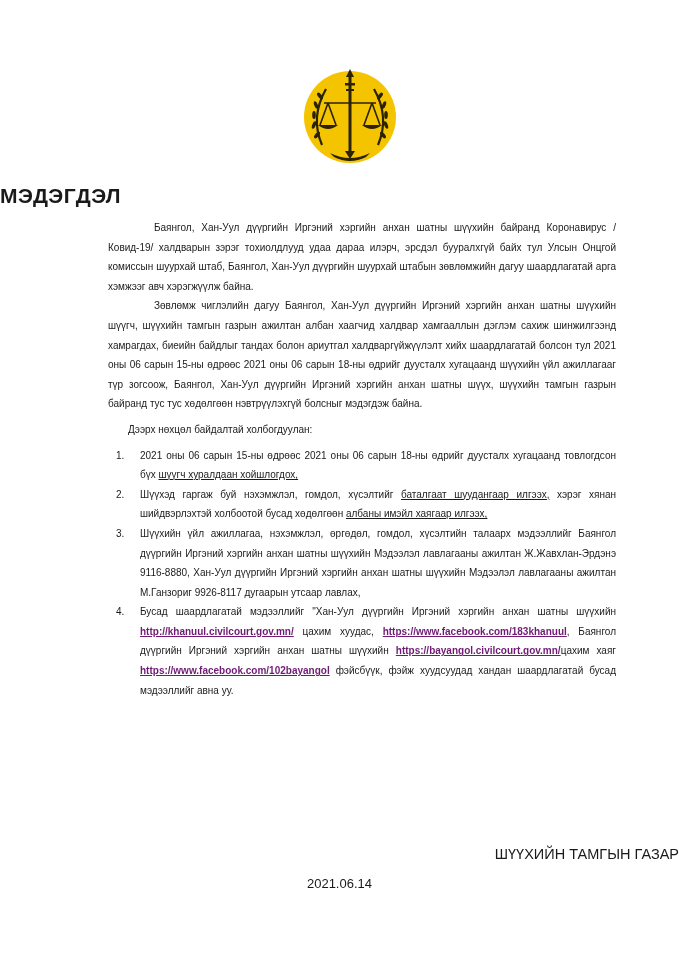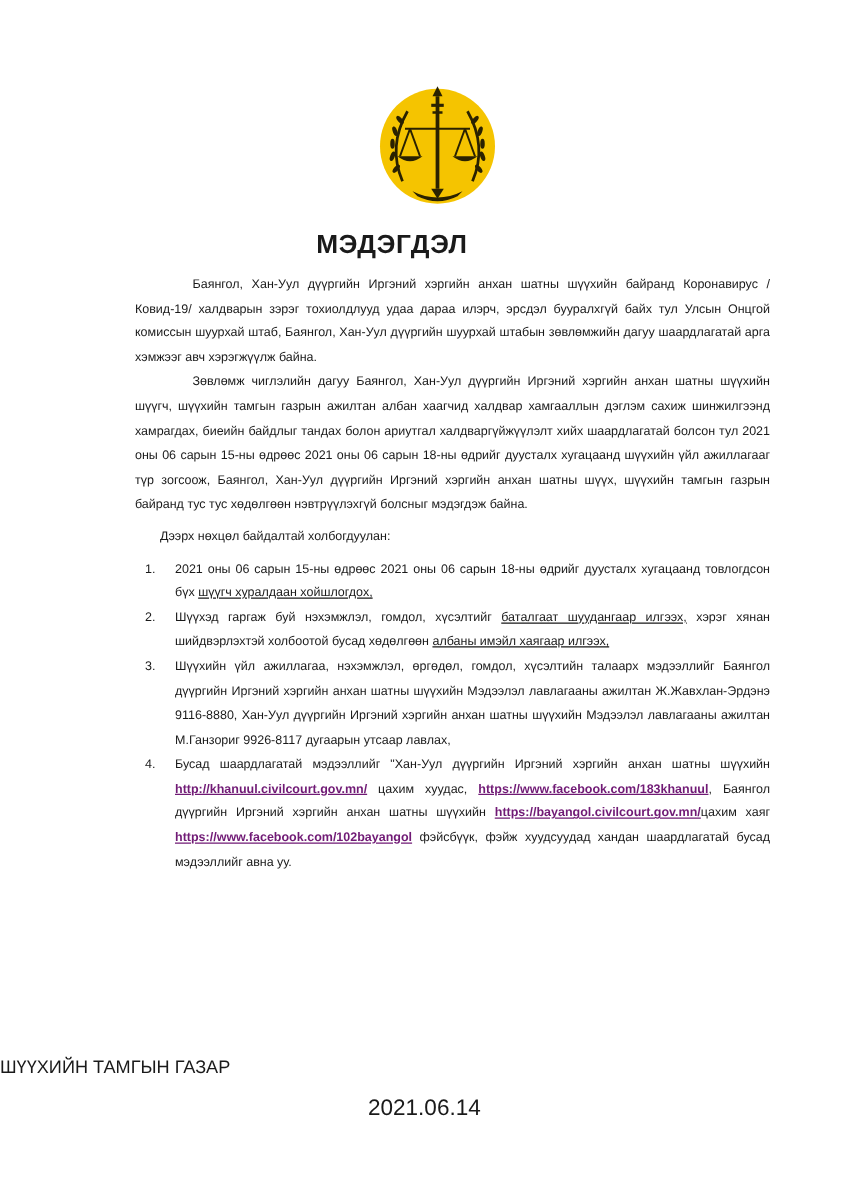--- a/index.html
+++ b/index.html
@@ -1,32 +1,32 @@
 <!DOCTYPE html>
 <html><head>
 <meta charset="utf-8">
 <style>
   html, body { margin: 0; padding: 0; background: #ffffff; }
   body { width: 679px; height: 960px; position: relative; overflow: hidden;
          font-family: "Liberation Sans", sans-serif; color: #1a1a1a; }
   .logo { position: absolute; left: 300px; top: 55px; width: 100px; height: 125px; }
-  .title { position: absolute; left: 0; width: 579px; top: 184px; text-align: center;
-           font-weight: bold; font-size: 21px; letter-spacing: 0.5px; padding-left: 24px; }
+  .title { position: absolute; left: 0; width: 579px; top: 184px; text-align: left;
+           font-weight: bold; font-size: 21px; letter-spacing: 0.5px; }
   .body { position: absolute; left: 108px; width: 508px; top: 218px;
           font-size: 10px; line-height: 19.6px; }
   .para { text-align: justify; text-indent: 46px; margin: 0; }
   .lead { margin: 6px; padding-left: 14px; }
   ol { margin: 0; padding: 0 0 0 32px; list-style: none; }
   ol li { position: relative; text-align: justify; margin: 0; }
   ol li .num { position: absolute; left: -24px; }
   .u { text-decoration: underline; }
   a.link { color: #701a75; font-weight: bold; text-decoration: underline; }
   .closing { text-align: justify; text-indent: 46px; margin: 0; padding-left: 32px; text-indent: 32px; }
-  .sign { position: absolute; left: 0; width: 679px; top: 846px; text-align: left; font-size: 14.5px; }
-  .date { position: absolute; left: 0; width: 679px; top: 876px; text-align: center; font-size: 18px; }
+  .sign { position: absolute; left: 0; width: 679px; top: 846px; text-align: right; font-size: 14.5px; }
+  .date { position: absolute; left: 0; width: 679px; top: 876px; text-align: center; font-size: 13px; }
 </style>
 </head>
 <body>
 
 <div class="logo">
   <svg width="100" height="125" viewBox="0 0 100 125">
     <circle cx="50" cy="62" r="46" fill="#f5c400"></circle>
     <g fill="none" stroke="#2a2200" stroke-width="2.2">
       <path d="M22 90 Q10 62 26 34"></path>
       <path d="M78 90 Q90 62 74 34"></path>

